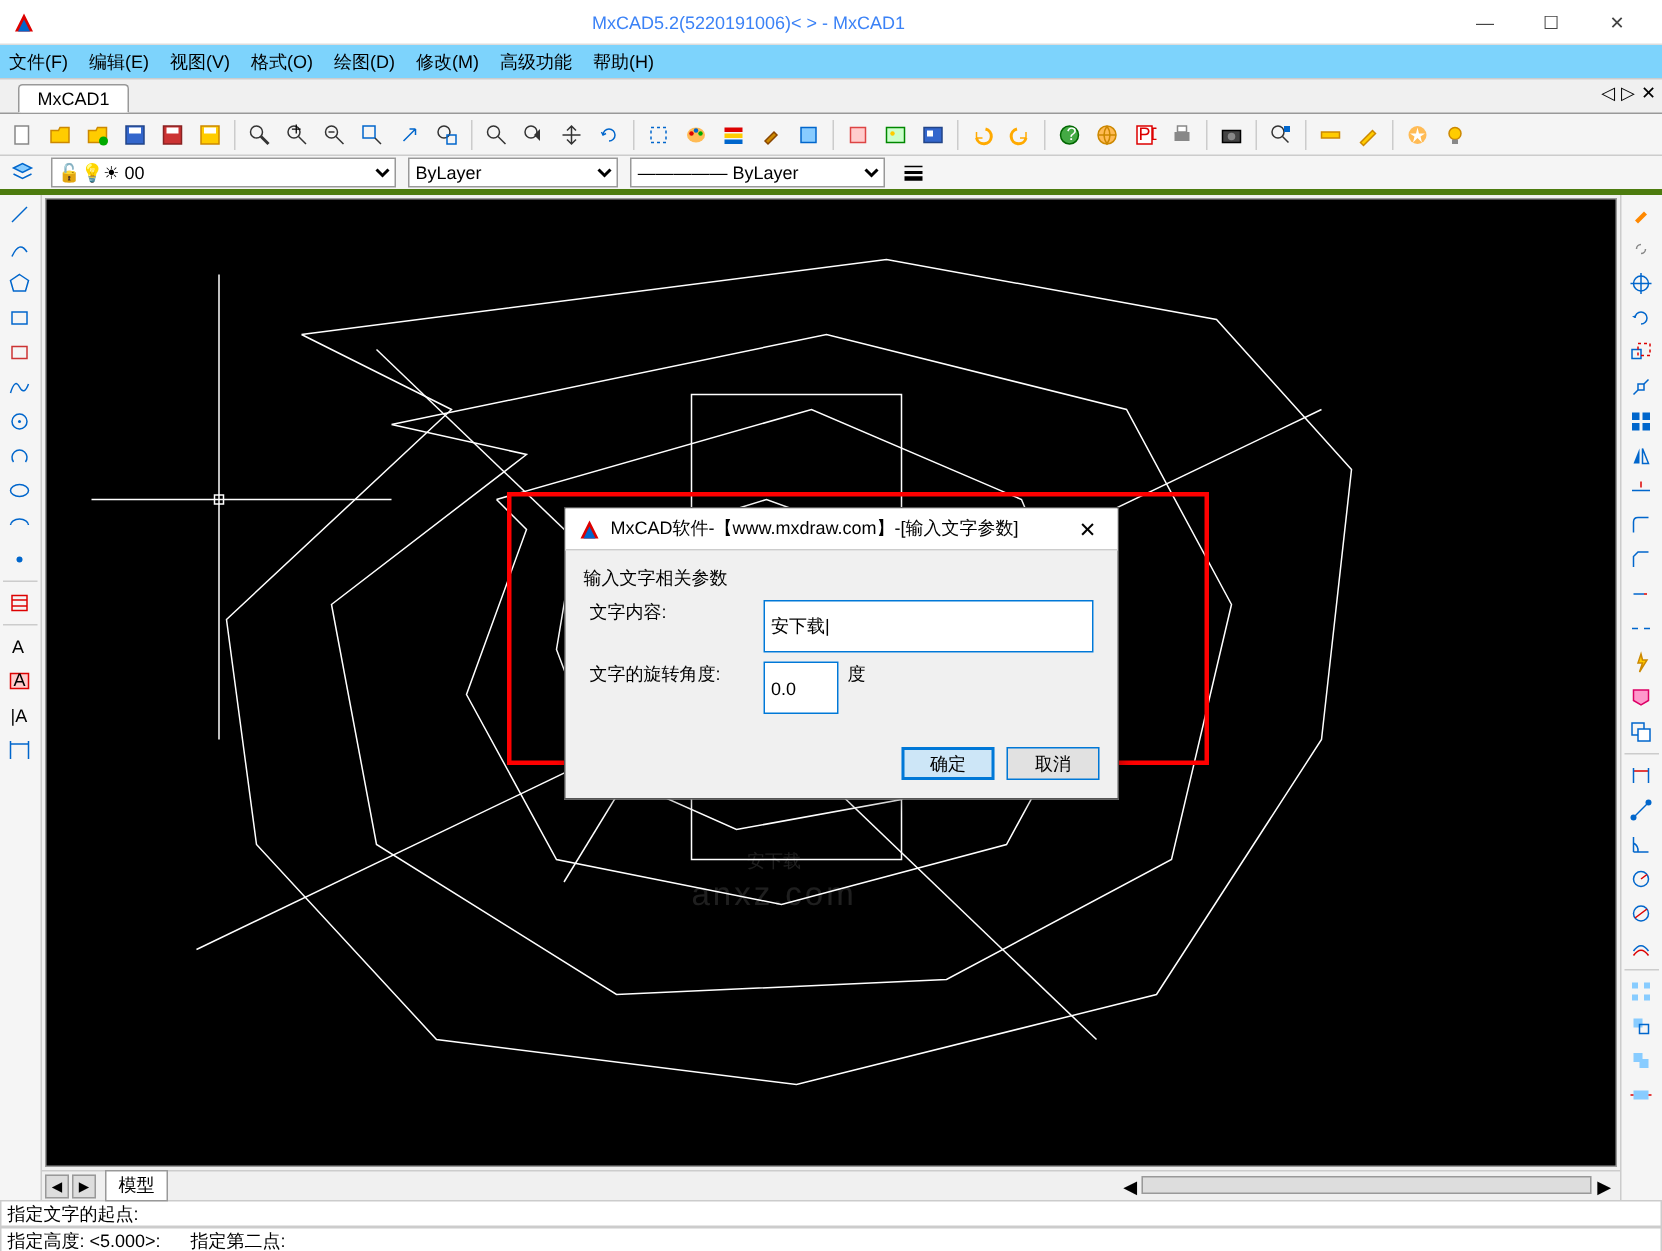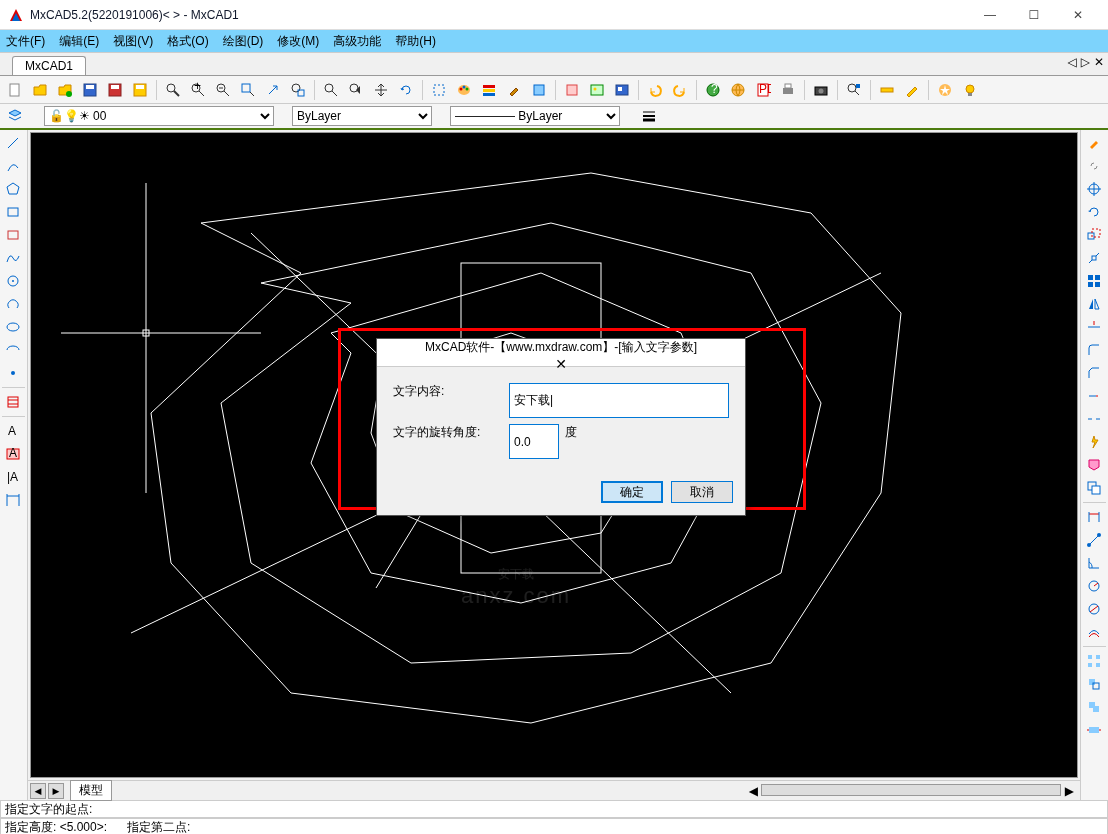--- a/index.html
+++ b/index.html
@@ -1,35 +1,35 @@
 <!DOCTYPE html>
 <html><head>
 <meta charset="utf-8">
 <style>
 * { margin: 0; padding: 0; box-sizing: border-box; font-family: "Microsoft YaHei", sans-serif; font-size: 12px; }
 body { width: 1108px; height: 834px; background: #fff; overflow: hidden; position: relative; }
 
 .titlebar { height: 30px; background: #fff; display: flex; align-items: center; padding: 0 8px; border-bottom: 1px solid #ddd; }
 .titlebar .logo { width: 16px; height: 16px; margin-right: 6px; }
-.titlebar .title { flex: 1; color: #0f172a; }
+.titlebar .title { flex: 1; color: #3b82f6; text-align: center; }
 .titlebar .wincontrols { display: flex; }
 .titlebar .wincontrols div { width: 44px; height: 28px; display: flex; align-items: center; justify-content: center; color: #444; }
 
 .menubar { height: 22px; background: #7dd3fc; display: flex; align-items: center; padding: 0 6px; gap: 14px; }
 .menubar span { color: #000; }
 
 .tabbar { height: 24px; background: #f0f0f0; border-top: 1px solid #ccc; border-bottom: 1px solid #999; display: flex; align-items: flex-end; padding-left: 12px; position: relative; }
 .tabbar .tab { background: #fff; border: 1px solid #999; border-bottom: none; padding: 2px 12px; border-radius: 3px 3px 0 0; }
 .tabbar .tabctl { position: absolute; right: 4px; top: 2px; display: flex; gap: 4px; }
 
 .toolbar1 { height: 28px; background: #f5f5f5; border-bottom: 1px solid #ccc; display: flex; align-items: center; padding: 0 4px; gap: 3px; }
 .toolbar1 .ico { width: 22px; height: 22px; display: flex; align-items: center; justify-content: center; border: 1px solid transparent; }
 .toolbar1 .sep { width: 1px; height: 20px; background: #ccc; margin: 0 2px; }
 
-.toolbar2 { height: 26px; background: #f5f5f5; border-bottom: 2px solid #4d7c0f; display: flex; align-items: center; padding: 0 4px; gap: 18px; }
+.toolbar2 { height: 26px; background: #f5f5f5; border-bottom: 4px solid #4d7c0f; display: flex; align-items: center; padding: 0 4px; gap: 8px; }
 .toolbar2 .ico { width: 22px; height: 22px; display: flex; align-items: center; justify-content: center; }
 .toolbar2 select { height: 20px; border: 1px solid #999; background: #fff; }
 .toolbar2 .sel1 { width: 230px; }
 .toolbar2 .sel2 { width: 140px; }
 .toolbar2 .sel3 { width: 170px; }
 
 .mainarea { display: flex; height: 670px; }
 .lefttools { width: 28px; background: #f5f5f5; border-right: 1px solid #ccc; display: flex; flex-direction: column; padding: 2px; gap: 1px; }
 .lefttools .ico { width: 22px; height: 22px; display: flex; align-items: center; justify-content: center; }
 .lefttools .sep { height: 1px; background: #ccc; margin: 2px 0; }
@@ -43,21 +43,21 @@
 .bottomtab .scroll { flex: 1; display: flex; justify-content: flex-end; padding-right: 6px; }
 
 .righttools { width: 28px; background: #f5f5f5; border-left: 1px solid #ccc; display: flex; flex-direction: column; padding: 2px; gap: 1px; }
 .righttools .ico { width: 22px; height: 22px; display: flex; align-items: center; justify-content: center; }
 .righttools .sep { height: 1px; background: #ccc; margin: 2px 0; }
 
 .cmdline { height: 18px; border: 1px solid #ccc; background: #fff; padding: 1px 4px; display: flex; align-items: center; }
 .cmdline2 { height: 18px; border: 1px solid #ccc; background: #fff; padding: 1px 4px; display: flex; align-items: center; gap: 20px; }
 
 .dialog { position: absolute; left: 376px; top: 338px; width: 370px; background: #f0f0f0; border: 1px solid #555; box-shadow: 2px 2px 8px rgba(0,0,0,0.3); z-index: 20; }
-.dialog .dtitle { height: 28px; background: #fff; display: flex; align-items: center; padding: 0 8px; border-bottom: 1px solid #ccc; flex-direction: column; }
+.dialog .dtitle { height: 28px; background: #fff; display: flex; align-items: center; padding: 0 8px; border-bottom: 1px solid #ccc; }
 .dialog .dtitle .dlogo { width: 16px; height: 16px; margin-right: 6px; }
 .dialog .dtitle .dtxt { flex: 1; }
 .dialog .dtitle .dclose { width: 24px; text-align: center; font-size: 14px; }
 .dialog .dbody { padding: 10px 12px; }
 .dialog .row { display: flex; align-items: flex-start; margin: 6px 4px; }
 .dialog .row label { width: 116px; }
 .dialog .row input { height: 35px; border: 1px solid #0078d7; padding: 0 4px; }
 .dialog .row .unit { margin-left: 6px; }
 .dialog .dbtns { display: flex; justify-content: flex-end; gap: 8px; padding: 6px 12px 12px; }
 .dialog .dbtns button { width: 62px; height: 22px; border: 1px solid #0078d7; background: #e1e1e1; }
@@ -650,20 +650,21 @@
 <div class="dialog">
   <div class="dtitle">
     <svg class="dlogo" viewBox="0 0 16 16">
         <path fill="#d00" d="M2 14 L8 2 L14 14 Z"></path>
         <path fill="#06c" d="M4 14 L8 6 L12 14 Z"></path>
       </svg>
     <span class="dtxt">MxCAD软件-【www.mxdraw.com】-[输入文字参数]</span>
     <span class="dclose">✕</span>
   </div>
   <div class="dbody">
+    <div style="margin-bottom:6px">输入文字相关参数</div>
     <div class="row">
       <label>文字内容:</label>
       <input type="text" style="width: 220px;" value="安下载|">
     </div>
     <div class="row">
       <label>文字的旋转角度:</label>
       <input type="text" style="width: 50px;" value="0.0">
       <span class="unit">度</span>
     </div>
   </div>

